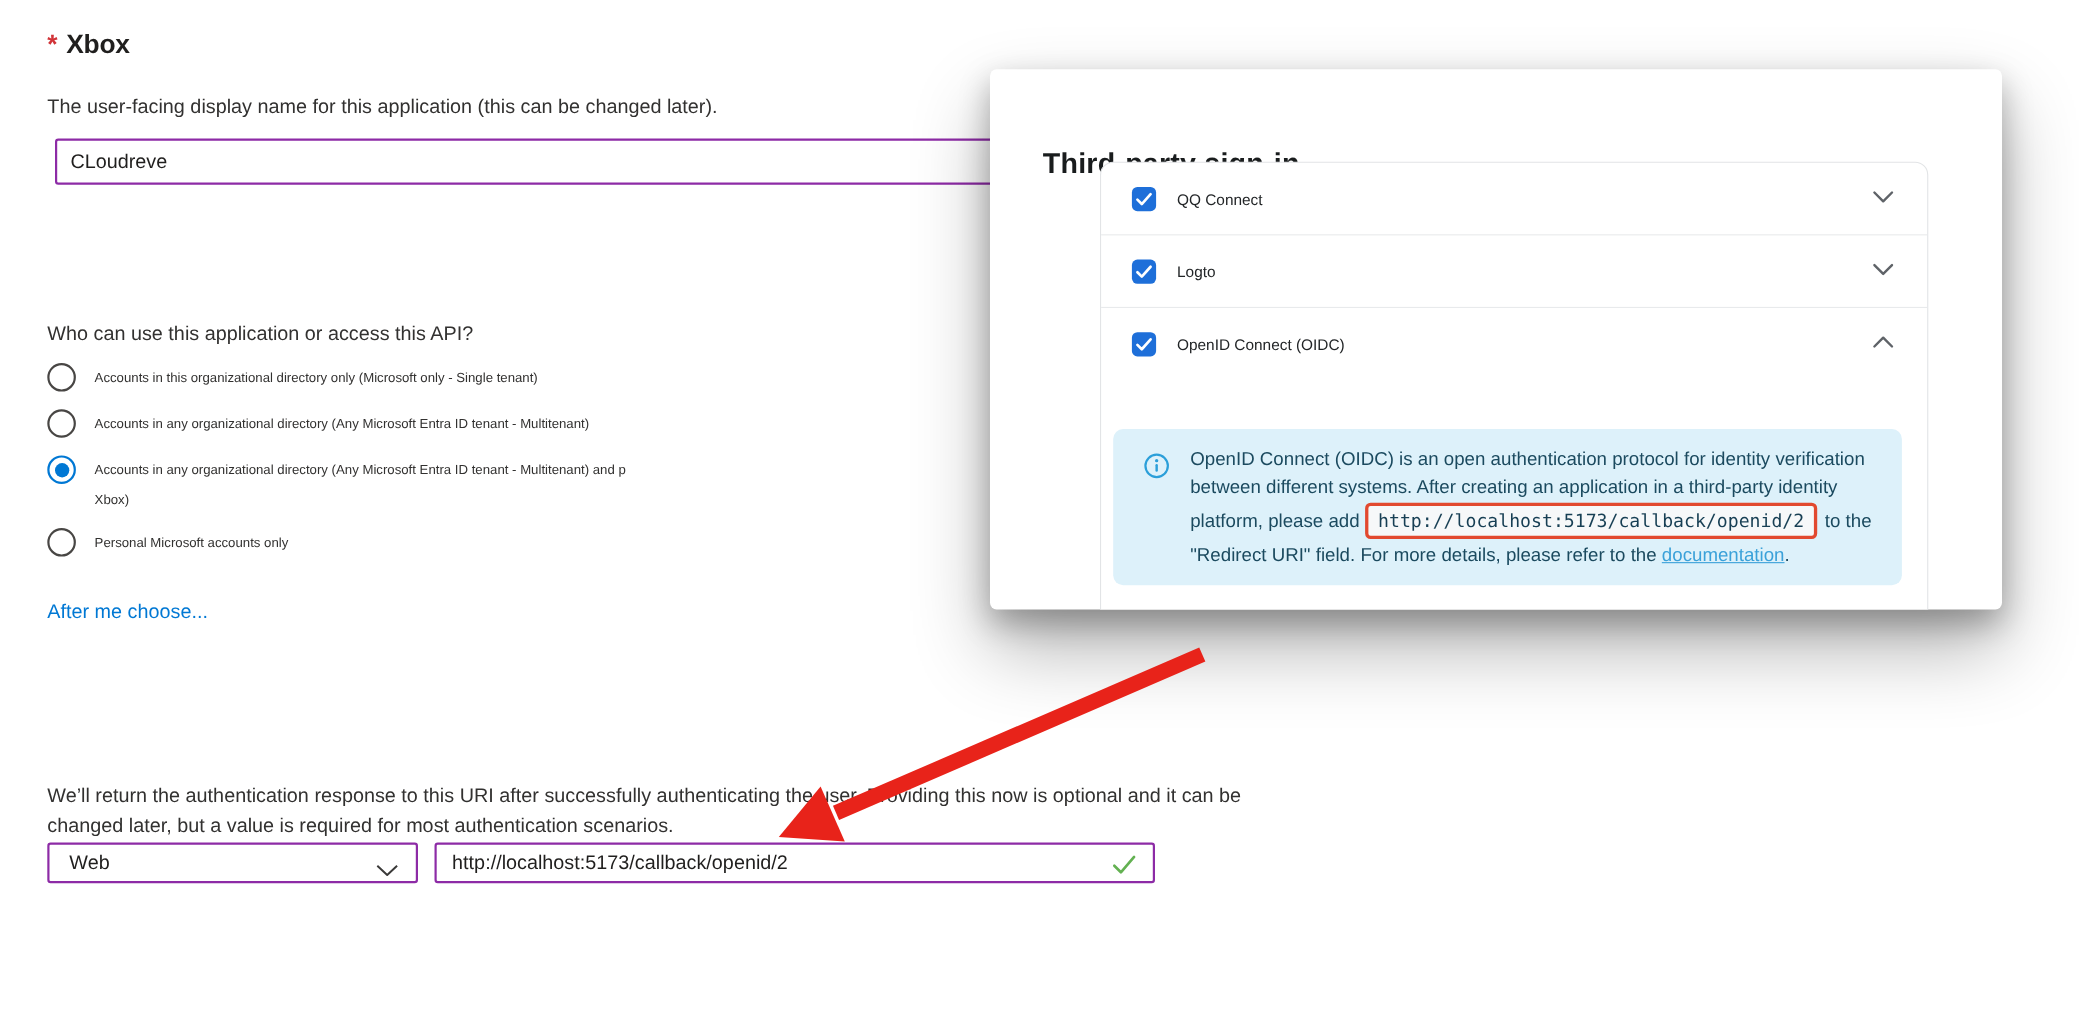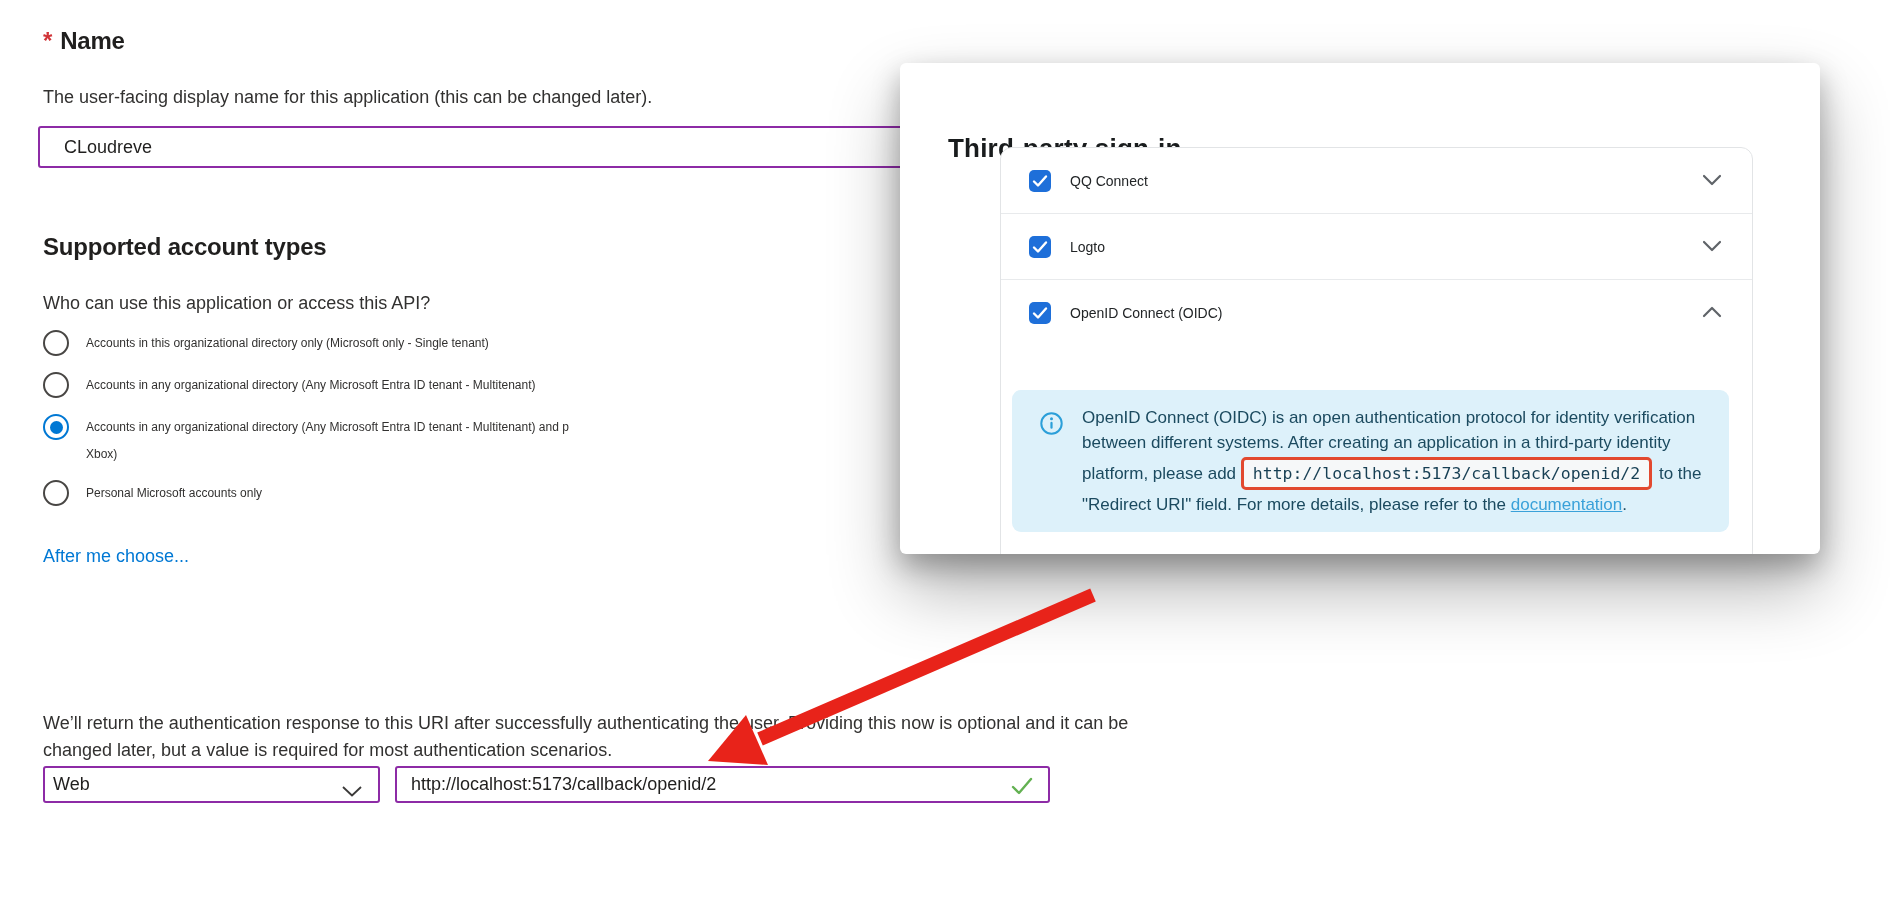--- a/index.html
+++ b/index.html
@@ -6,21 +6,21 @@
   #canvas{position:relative;width:1890px;height:918px;background:#ffffff;overflow:hidden;
           font-family:"Liberation Sans",sans-serif;color:#323130;}
   .abs{position:absolute;}
 
   
   .h1{font-size:24px;font-weight:600;color:#201f1e;letter-spacing:-0.2px;}
   .req{color:#d13438;margin-right:8px;font-weight:600;}
   .body-text{font-size:18px;color:#323130;line-height:27px;}
   .purple-box{border:2px solid #8d2ba6;border-radius:3px;background:#fff;box-sizing:border-box;
               display:flex;align-items:center;font-size:18px;color:#201f1e;}
-  .name-input{left:38px;top:126px;width:1222px;height:42px;padding:0 24px;}
+  .name-input{left:50px;top:126px;width:1222px;height:42px;padding:0 12px;}
   .radio-row{display:flex;align-items:flex-start;left:43px;}
   .radio{width:26px;height:26px;border:2.4px solid #484644;border-radius:50%;box-sizing:border-box;
          background:#fff;flex:0 0 auto;margin-right:17px;display:flex;align-items:center;justify-content:center;}
   .radio.sel{border-color:#0078d4;}
   .radio.sel .dot{width:13px;height:13px;border-radius:50%;background:#0078d4;}
   .radio-label{font-size:12px;color:#323130;line-height:27px;white-space:nowrap;}
   .link{color:#0078d4;text-decoration:none;cursor:pointer;}
   .select-chevron{position:absolute;right:16px;top:13px;}
   .valid-check{position:absolute;right:14px;top:8px;}
 
@@ -47,28 +47,27 @@
   .doc-link{color:#3aa1d9;text-decoration:underline;cursor:pointer;}
 
   .arrow-svg{left:650px;top:555px;z-index:8;pointer-events:none;}
 </style>
 </head>
 <body>
 
 <div id="canvas">
 
   <div class="abs h1" style="left:43px;top:27px;">
-    <span class="req">*</span><span>Name</span>
+    <span class="req">*</span><span>Xbox</span>
   </div>
   <div class="abs body-text" style="left:43px;top:84px;">The user-facing display name for this application (this can be changed later).</div>
   <div class="abs purple-box name-input">
     <span>CLoudreve</span>
   </div>
 
-  <div class="abs h1" style="left:43px;top:233px;">Supported account types</div>
   <div class="abs body-text" style="left:43px;top:290px;">Who can use this application or access this API?</div>
 
   <div class="abs radio-row" style="top:330px;">
     <div class="radio"></div>
     <div class="radio-label">Accounts in this organizational directory only (Microsoft only - Single tenant)</div>
   </div>
   <div class="abs radio-row" style="top:372px;">
     <div class="radio"></div>
     <div class="radio-label">Accounts in any organizational directory (Any Microsoft Entra ID tenant - Multitenant)</div>
   </div>
@@ -86,21 +85,21 @@
     <div class="radio-label">Personal Microsoft accounts only</div>
   </div>
 
   <a class="abs link" style="left:43px;top:546px;font-size:18px;">After me choose...</a>
 
   <div class="abs body-text" style="left:43px;top:710px;">
     <div>We’ll return the authentication response to this URI after successfully authenticating the user. Providing this now is optional and it can be</div>
     <div>changed later, but a value is required for most authentication scenarios.</div>
   </div>
 
-  <div class="abs purple-box" style="left:43px;top:766px;width:337px;height:37px;padding:0 8px;">
+  <div class="abs purple-box" style="left:43px;top:766px;width:337px;height:37px;padding:0 18px;">
     <span>Web</span>
     <span class="select-chevron">
       <svg width="20" height="11" viewBox="0 0 20 11">
           <polyline points="1,1 10,9.5 19,1" fill="none" stroke="#3b3a39" stroke-width="1.8" stroke-linejoin="round"></polyline>
         </svg>
     </span>
   </div>
   <div class="abs purple-box" style="left:395px;top:766px;width:655px;height:37px;padding:0 46px 0 14px;">
     <span>http://localhost:5173/callback/openid/2</span>
     <span class="valid-check">

